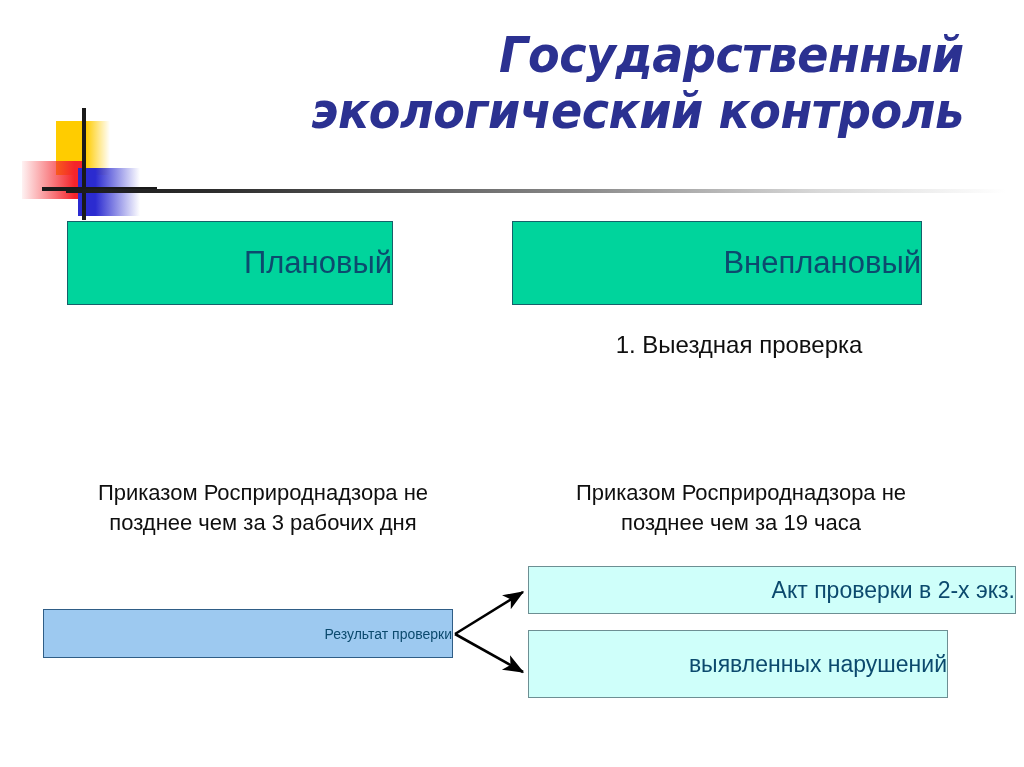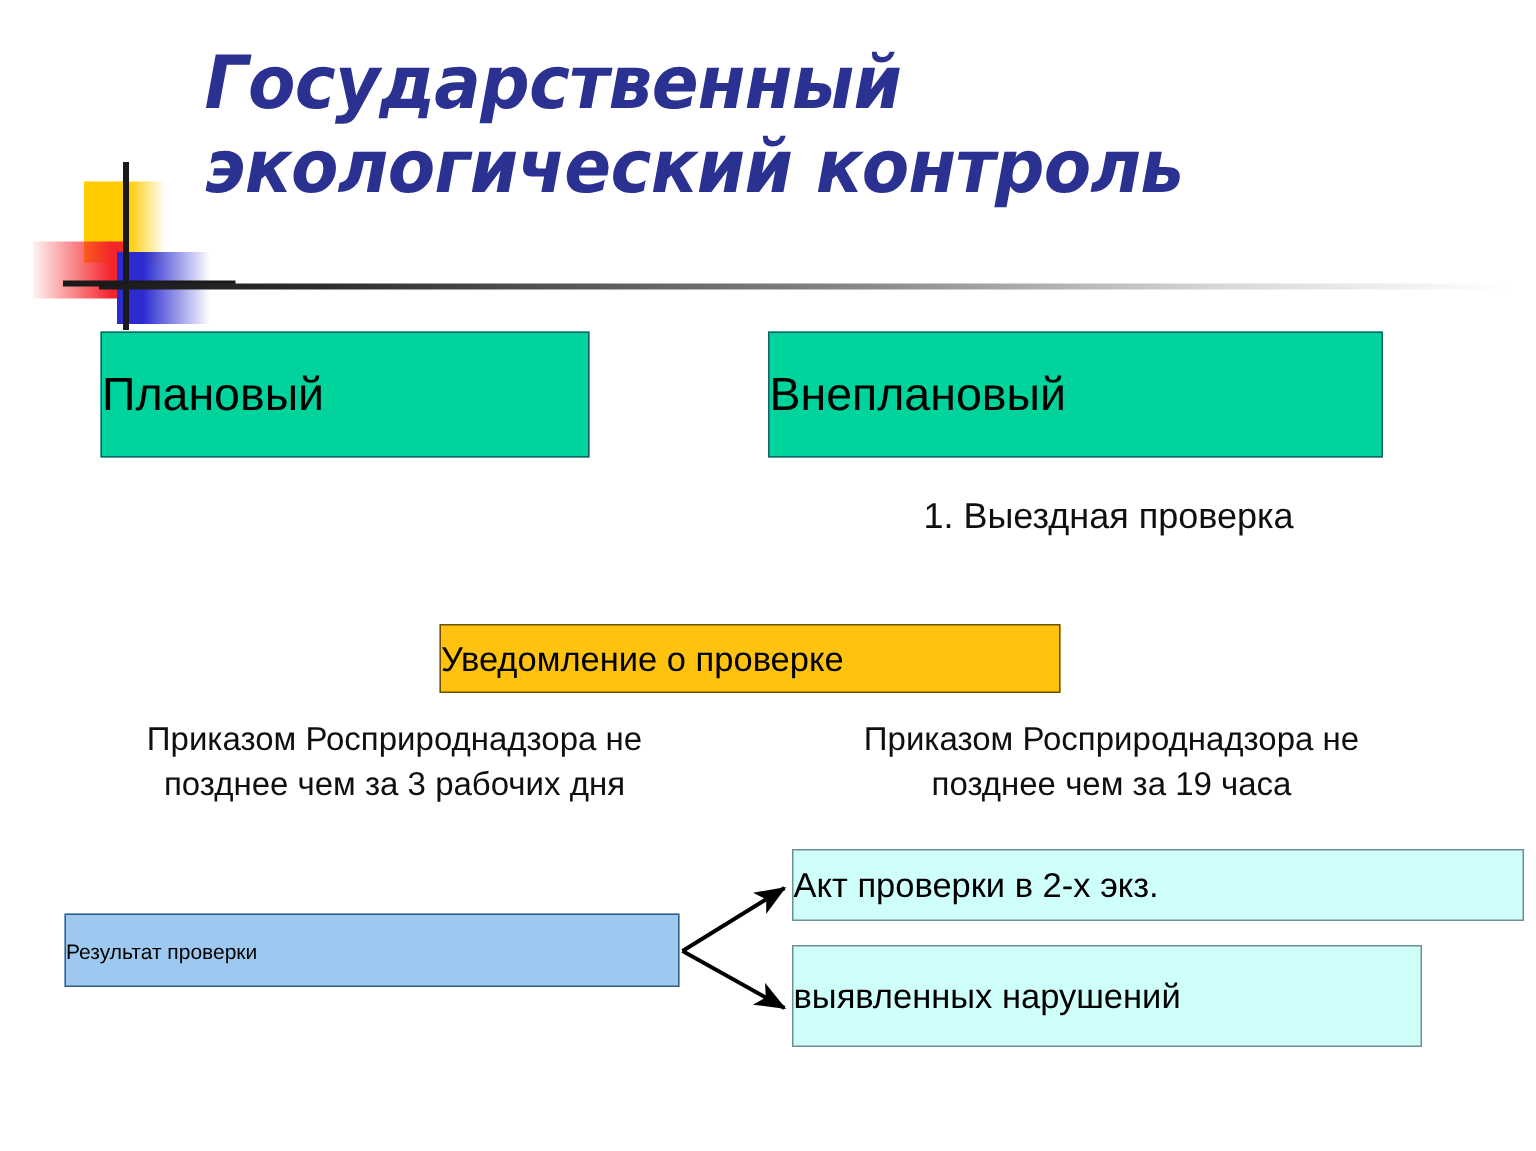--- a/index.html
+++ b/index.html
@@ -17,21 +17,21 @@
     background: #ffffff;
     overflow: hidden;
   }
 
   
   #title-block {
     position: absolute;
     left: 110px;
     top: 28px;
     width: 880px;
-    text-align: left;
+    text-align: right;
   }
   .title-line {
     font-family: "DejaVu Sans", sans-serif;
     font-weight: bold;
     font-style: italic;
     font-size: 49px;
     line-height: 56px;
     color: #2b3191;
     letter-spacing: -0.5px;
     white-space: nowrap;
@@ -97,23 +97,23 @@
     height: 4px;
     background: linear-gradient(to right, #1a1a1a 0%, #2d2d2d 16%, #8a8a8a 55%, #d8d8d8 80%, rgba(255,255,255,0) 100%);
   }
 
   
   .box {
     position: absolute;
     box-sizing: border-box;
     display: flex;
     align-items: center;
-    justify-content: flex-start;
+    justify-content: flex-end;
     text-align: center;
-    color: #000000;
+    color: #0c4a6e;
     border: 1px solid #3c5c66;
   }
   .box-green {
     background: #00d49c;
     border: 1px solid #16606a;
   }
   .box-yellow {
     background: #ffc20e;
     border: 1px solid #6b5200;
   }
@@ -217,23 +217,20 @@
   </div>
 
   <div id="box-vneplanovyi" class="box box-green">
     <span>Внеплановый</span>
   </div>
 
   <div id="list-checks" class="plain">
     <span class="li">1. Выездная проверка</span>
   </div>
 
-  <div id="box-notice" class="box box-yellow">
-    <span>Уведомление о проверке</span>
-  </div>
 
   <div id="note-left" class="plain">
     <span>Приказом Росприроднадзора не</span><br>
     <span>позднее чем за 3 рабочих дня</span>
   </div>
 
   <div id="note-right" class="plain">
     <span>Приказом Росприроднадзора не</span><br>
     <span>позднее чем за 19 часа</span>
   </div>

